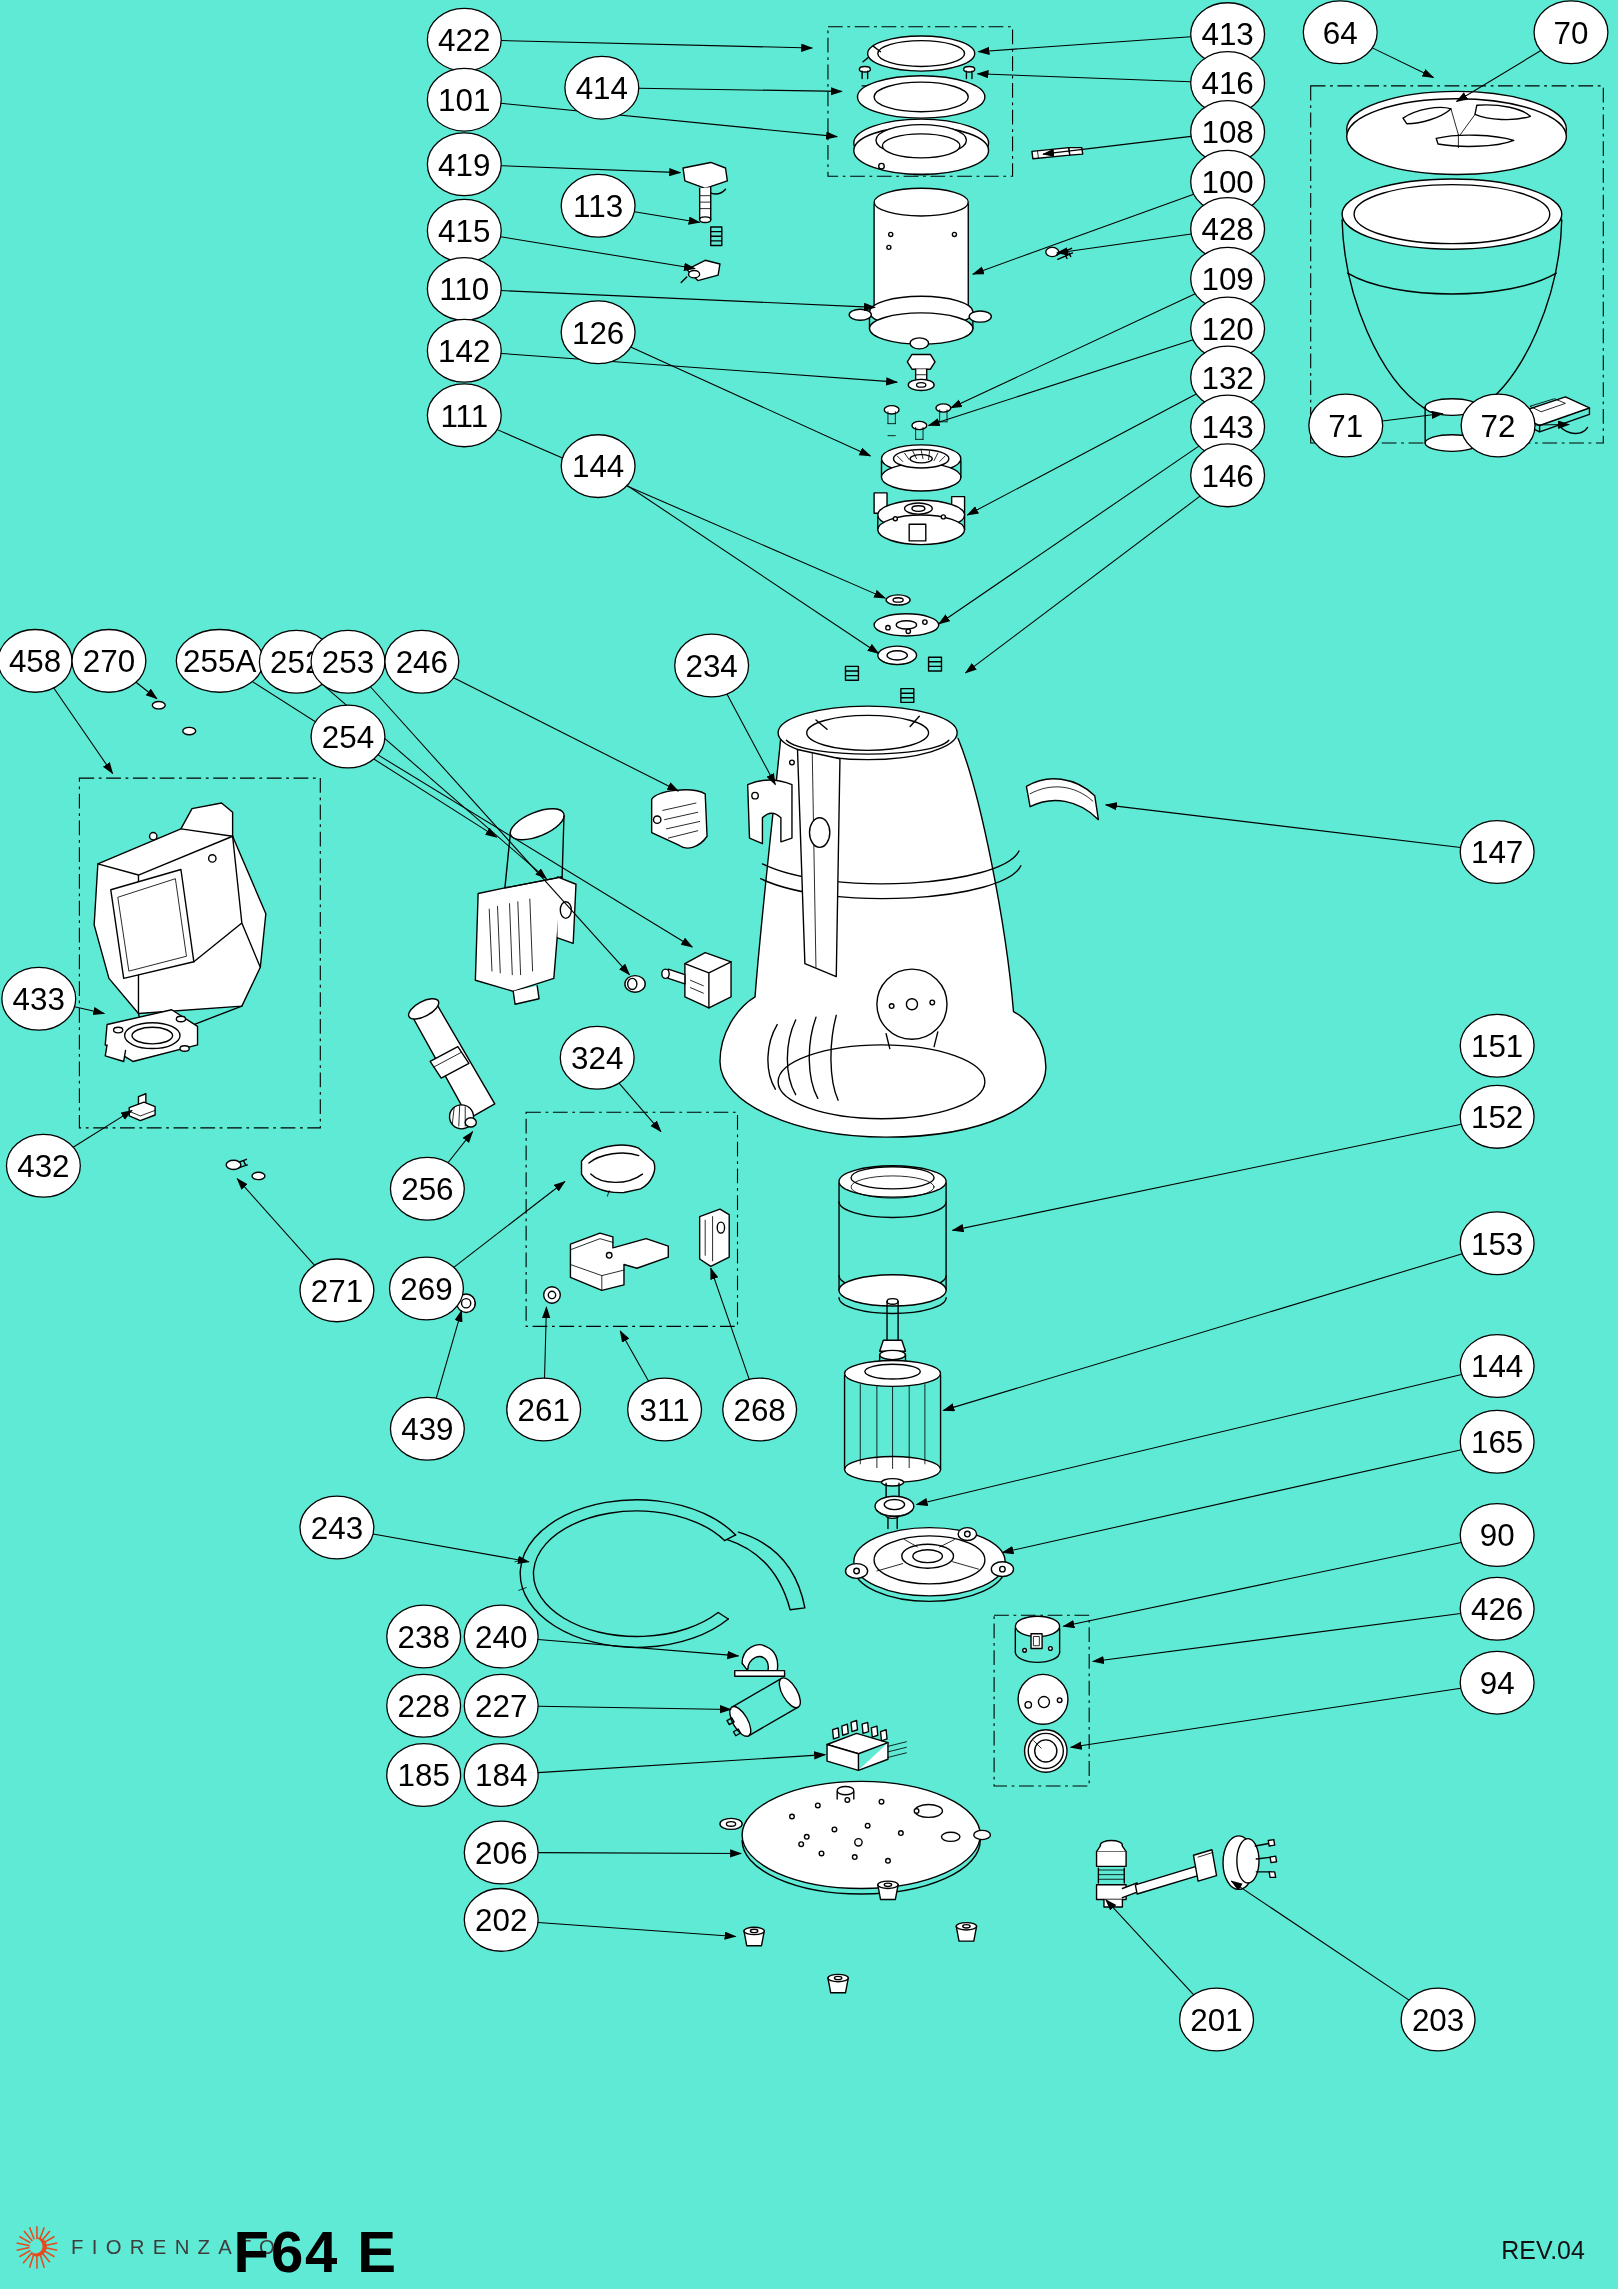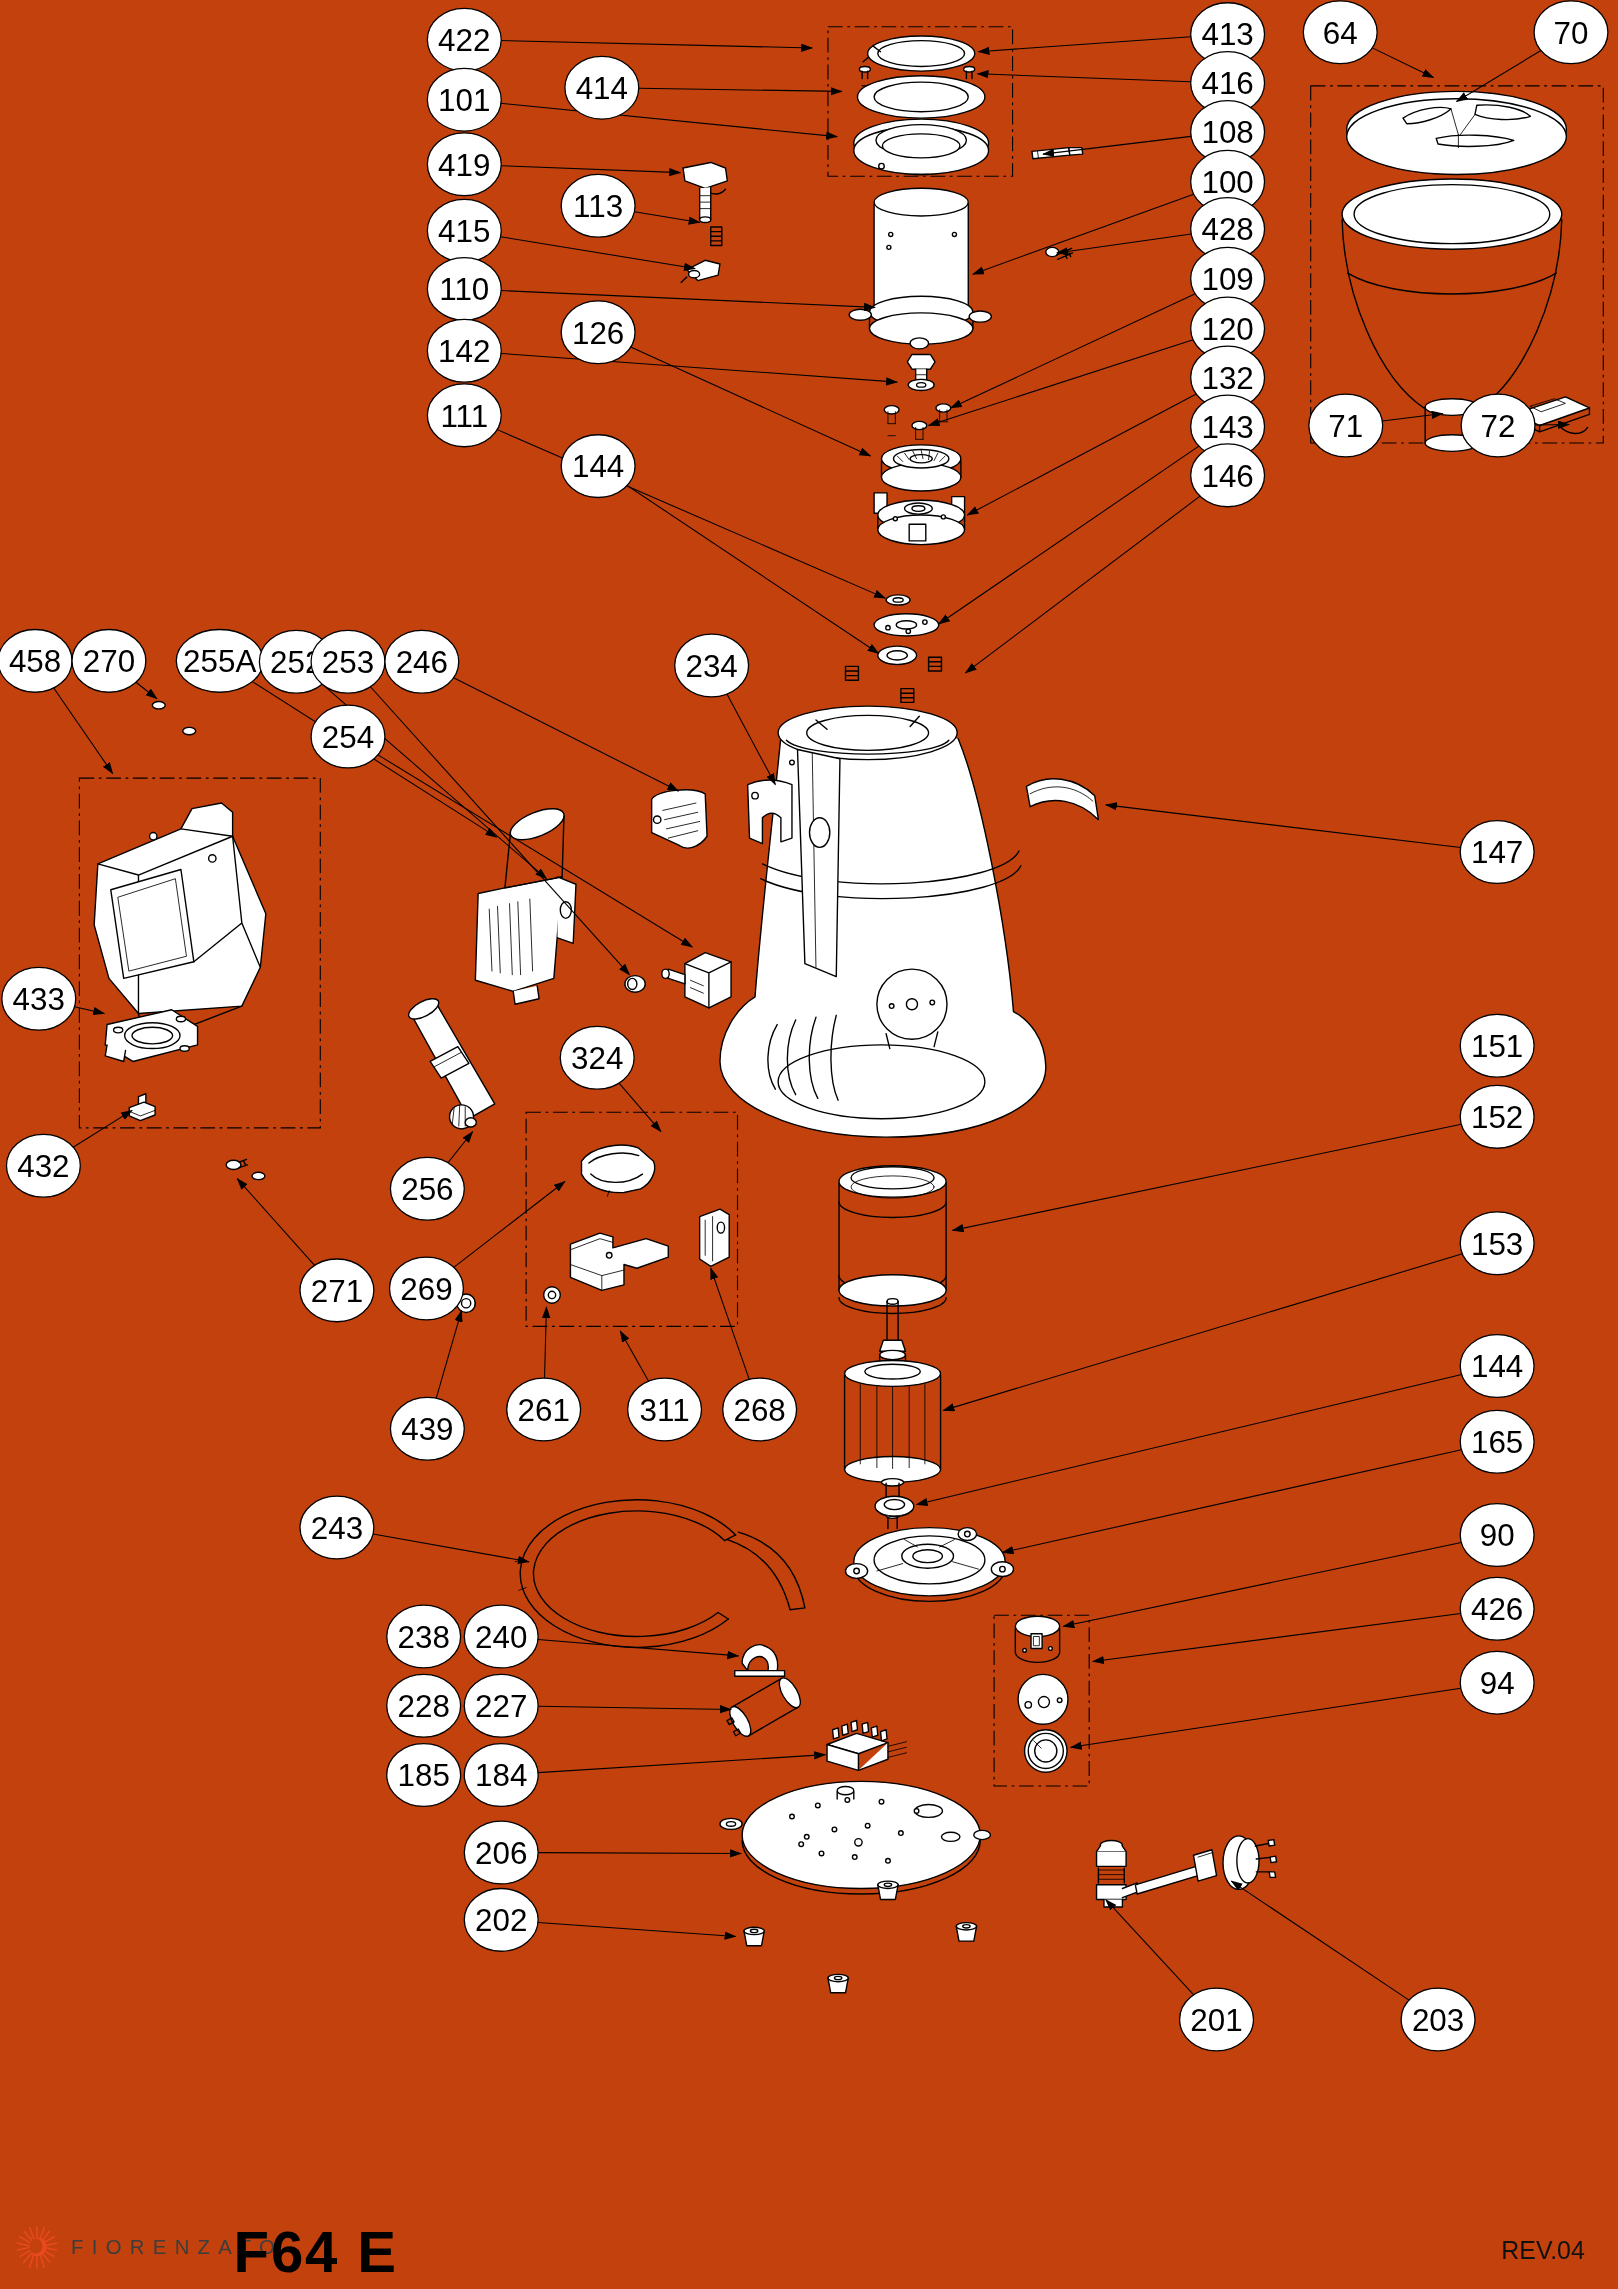--- a/index.html
+++ b/index.html
@@ -1,16 +1,16 @@
 <!DOCTYPE html>
 <html style="font-size:14.8px"><head>
 <meta charset="utf-8">
 <style>
   html,body{margin:0;padding:0;background:#fff;}
-  .page{position:relative;width:1619px;height:2290px;background:#c2410c;overflow:hidden;}
+  .page{position:relative;width:1619px;height:2290px;background:#5eead4;overflow:hidden;}
   svg{position:absolute;left:0;top:0;}
   svg text{font-family:"Liberation Sans",sans-serif;}
   .part{stroke:#000;stroke-width:1.5;fill:#fff;stroke-linejoin:round;stroke-linecap:round;}
   .part .thin{stroke-width:0.9;}
   .part .nofill{fill:none;}
   .dashedbox{fill:none;stroke:#000;stroke-width:1.2;stroke-dasharray:16 5 3 5;}
   .leader{stroke:#000;stroke-width:1.15;fill:none;}
   .balloon-circle{fill:#fff;stroke:#000;stroke-width:1.4;}
   .balloon-text{font-size:34px;fill:#000;}
   .brand{font-size:22px;fill:#3d3d3d;letter-spacing:9px;font-weight:500;}

